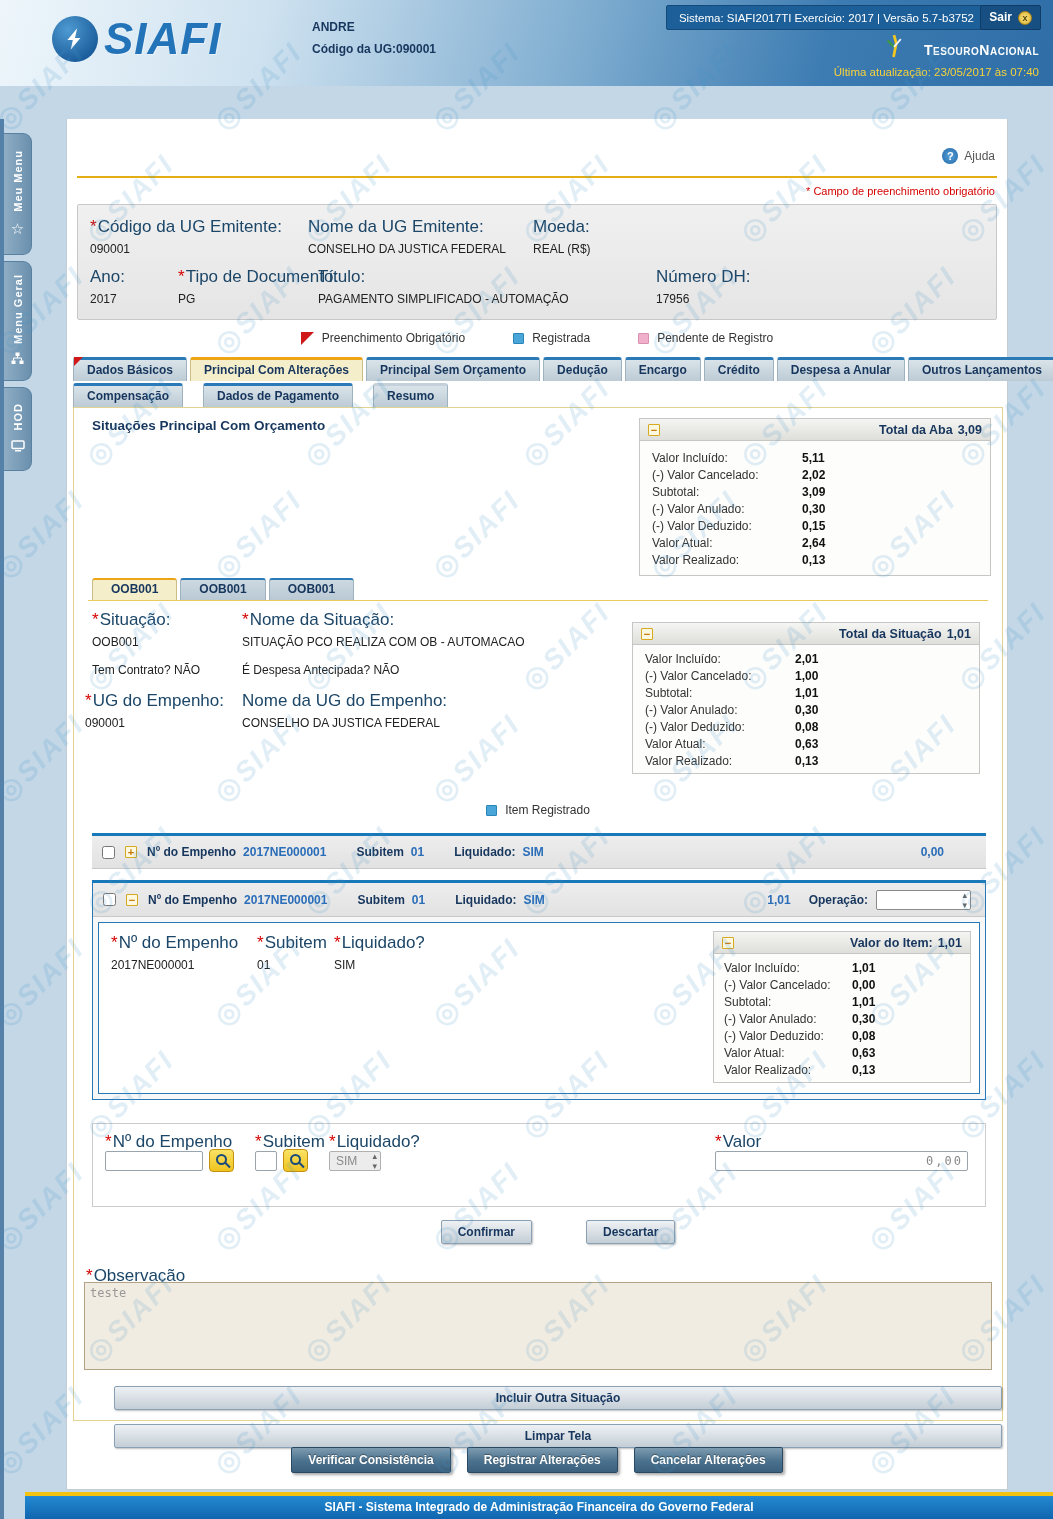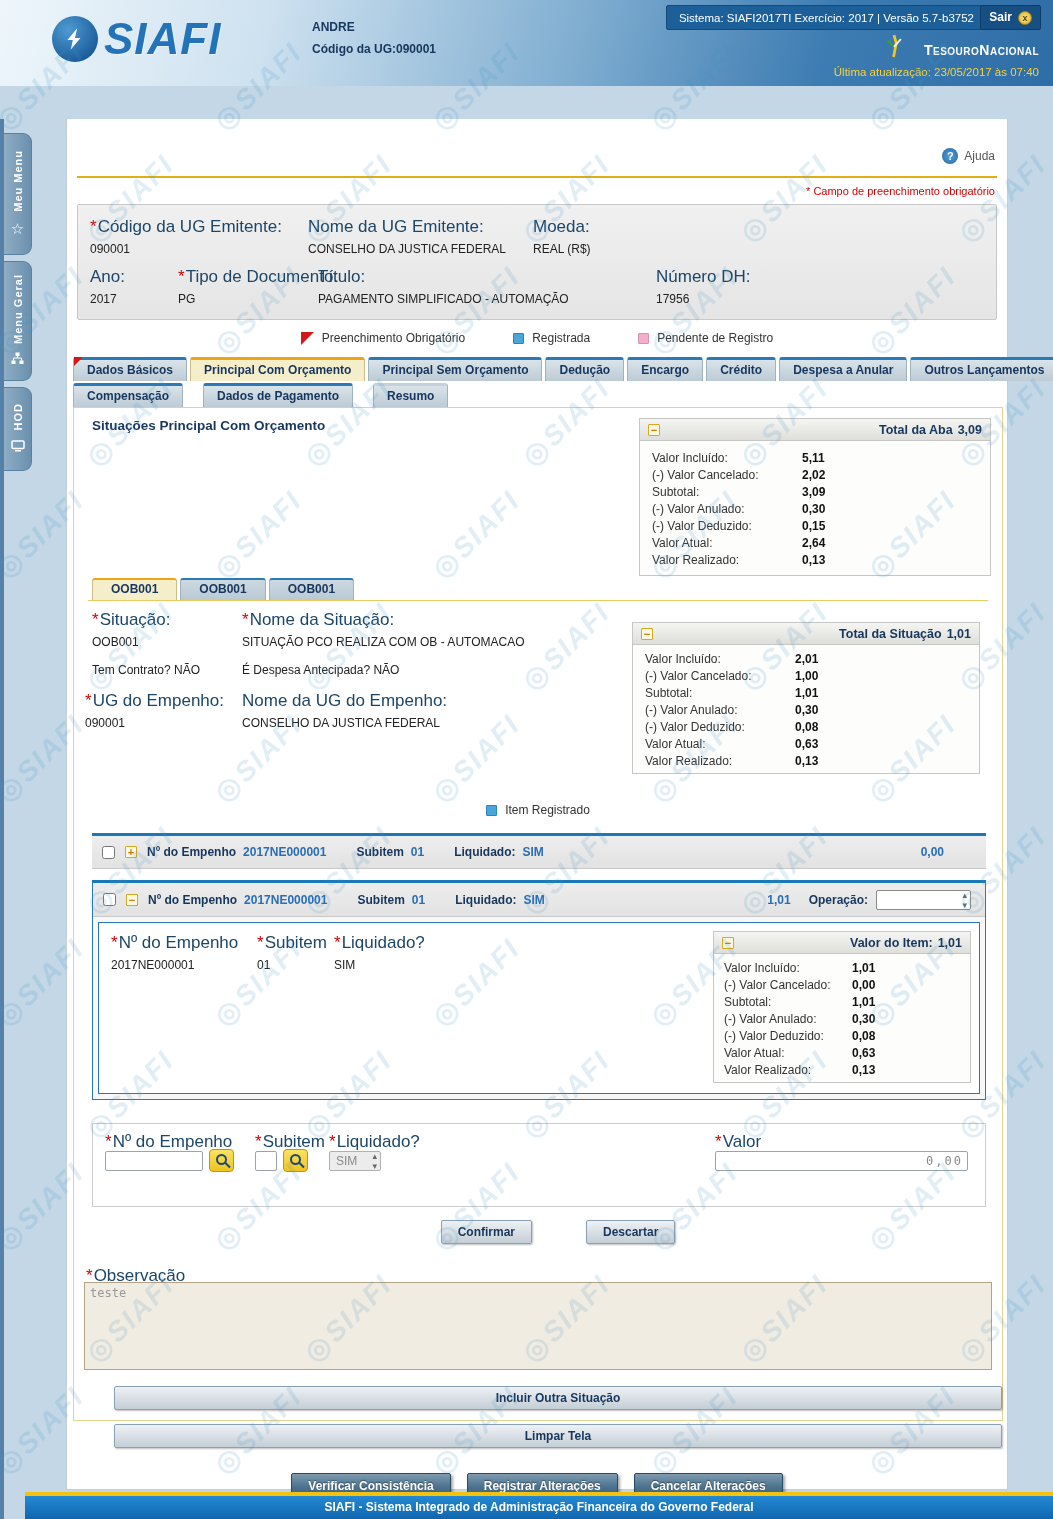--- a/index.html
+++ b/index.html
@@ -148,21 +148,21 @@
 
   
   .obs-label { position:absolute; top:858px; left:12px; color:#1c4668; }
   .obs-area { position:absolute; top:874px; left:10px; width:908px; height:88px; background:#f1ece2;
     border:1px solid #b3a384; color:#999; font-family:"DejaVu Sans Mono", monospace; font-size:12px; padding:3px 5px; resize:none; }
 
   
   .main-actions { position:absolute; top:1328px; left:0; right:0; display:flex; justify-content:center; gap:16px; }
   .blue-btn { padding:5px 16px; background:linear-gradient(#7e9bb0,#4a718d 55%,#3a607e); border:1px solid #2a4a64;
     border-radius:2px; color:#fff; font-weight:bold; font-size:12px; cursor:pointer;
-    text-shadow:0 -1px 1px rgba(0,0,0,.4); box-shadow:2px 2px 3px rgba(0,0,0,.35); white-space:nowrap;margin-top:26px; }
+    text-shadow:0 -1px 1px rgba(0,0,0,.4); box-shadow:2px 2px 3px rgba(0,0,0,.35); white-space:nowrap; }
   .footer-line { position:absolute; left:25px; right:0; top:1492px; height:4px; background:#f4c312; }
   .footer-bar { position:absolute; left:25px; right:0; top:1496px; height:23px;
     background:linear-gradient(#2389d2,#1066ae); color:#fff; text-align:center; font-weight:bold; font-size:12px; line-height:23px; }
 
   
   #watermarks { position:absolute; inset:0; pointer-events:none; z-index:40; overflow:hidden; }
   .wm { position:absolute; transform:rotate(-45deg); font-size:28px; font-weight:bold; font-style:italic;
     color:rgba(70,150,200,0.16); letter-spacing:2px; }
   .wm::before { content:"◎"; font-style:normal; margin-right:2px; }
 </style>
@@ -276,21 +276,21 @@
           <span>Registrada</span>
         </div>
       <div class="legend-item">
           <span class="ic-sq ic-pend"></span>
           <span>Pendente de Registro</span>
         </div>
     </div>
 
     <div class="tabs1">
       <div class="tab corner">Dados Básicos</div>
-      <div class="tab active">Principal Com Orçamento</div>
+      <div class="tab active">Principal Com Alterações</div>
       <div class="tab">Principal Sem Orçamento</div>
       <div class="tab">Dedução</div>
       <div class="tab">Encargo</div>
       <div class="tab">Crédito</div>
       <div class="tab">Despesa a Anular</div>
       <div class="tab">Outros Lançamentos</div>
     </div>
     <div class="tabs2">
       <div class="tab">Compensação</div>
       <div class="tab">Dados de Pagamento</div>

